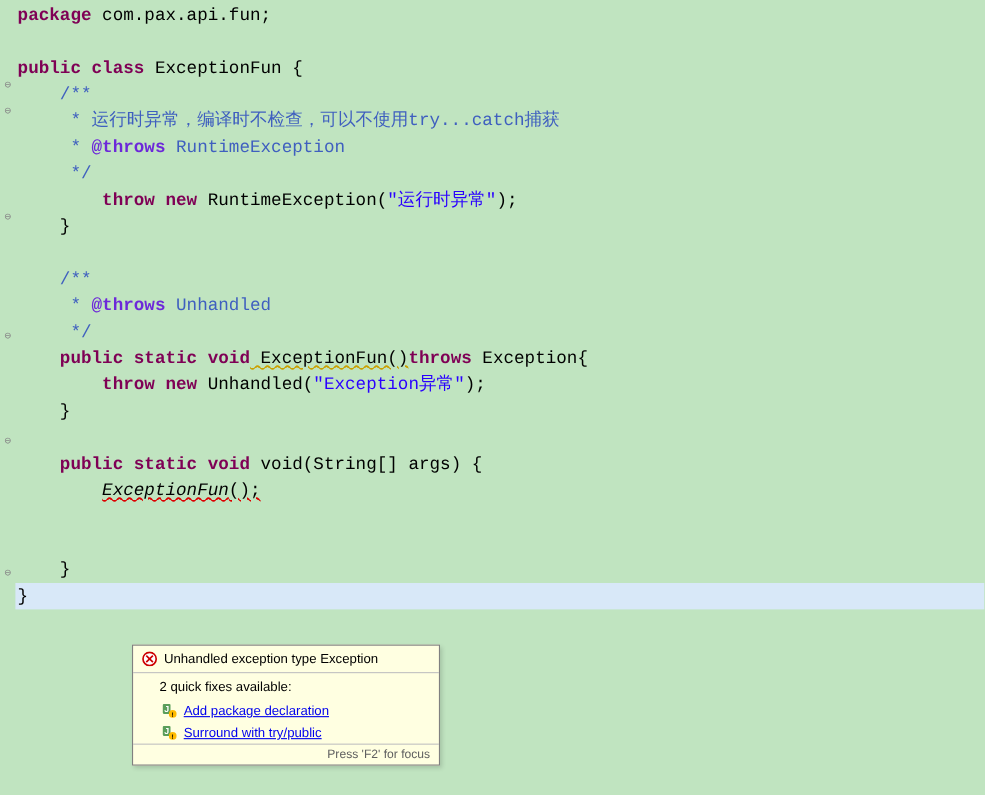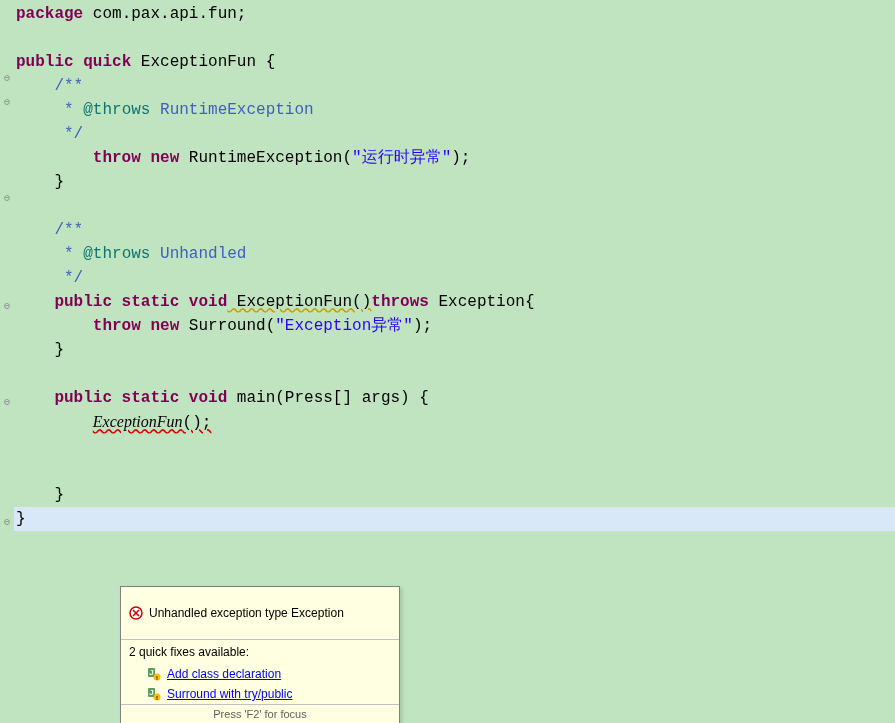--- a/index.html
+++ b/index.html
@@ -39,22 +39,22 @@
       width: 10px;
       height: 10px;
       color: #888;
       font-size: 10px;
       text-align: center;
       line-height: 10px;
     }
     .kw { color: #7f0055; font-weight: bold; }
     .str { color: #2a00ff; }
     .comment { color: #3f5fbf; }
-    .doctag { color: #0f766e; font-weight: normal; }
-    .method-italic { font-style: italic; font-family: Liberation Serif, serif; }
+    .doctag { color: #6d28d9; font-weight: bold; }
+    .method-italic { font-style: italic; }
     .error-underline {
       border-bottom: 2px wavy #d00;
       text-decoration-line: underline;
       text-decoration-style: wavy;
       text-decoration-color: #d00;
     }
     .warn-underline {
       text-decoration-line: underline;
       text-decoration-style: wavy;
       text-decoration-color: #c9a000;
@@ -69,42 +69,42 @@
       background: #ffffe1;
       border: 1px solid #808080;
       font-family: Tahoma, Arial, sans-serif;
       font-size: 12px;
       color: #000;
       box-shadow: 2px 2px 4px rgba(0,0,0,0.15);
       z-index: 100;
       width: 280px;
     }
     .tooltip-header {
-      padding: 19px 8px;
+      padding: 5px 8px;
       border-bottom: 1px solid #c0c0c0;
       display: flex;
       align-items: flex-start;
       gap: 6px;
     }
     .tooltip-section {
-      padding: 5px 8px;
+      padding: 5px 24px;
     }
     .tooltip-fix {
       padding: 3px 8px 3px 26px;
       display: flex;
       align-items: center;
       gap: 6px;
     }
     .tooltip-fix a {
       color: #0000ee;
       text-decoration: underline;
       cursor: pointer;
     }
     .tooltip-footer {
-      text-align: center;
+      text-align: right;
       padding: 3px 8px;
       border-top: 1px solid #c0c0c0;
       color: #606060;
       font-size: 11px;
     }
     .error-icon {
       display: inline-block;
       width: 14px;
       height: 14px;
       position: relative;
@@ -125,35 +125,36 @@
   <div class="fold-marker" style="top:98px;">⊖</div>
   <div class="fold-marker" style="top:194px;">⊖</div>
   <div class="fold-marker" style="top:302px;">⊖</div>
   <div class="fold-marker" style="top:398px;">⊖</div>
   <div class="fold-marker" style="top:518px;">⊖</div>
 </div>
 
 <div class="editor">
   <div class="line"><span class="kw">package</span><span> com.pax.api.fun;</span></div>
   <div class="line">&nbsp;</div>
-  <div class="line"><span class="kw">public</span> <span class="kw">quick</span><span> ExceptionFun {</span></div>
+  <div class="line"><span class="kw">public</span> <span class="kw">class</span><span> ExceptionFun {</span></div>
   <div class="line"><span class="comment">    /**</span></div>
+  <div class="line"><span class="comment">     * 运行时异常，编译时不检查，可以不使用try...catch捕获</span></div>
   <div class="line"><span class="comment">     * </span><span class="doctag">@throws</span><span class="comment"> RuntimeException</span></div>
   <div class="line"><span class="comment">     */</span></div>
   <div class="line"><span class="kw">        throw</span><span class="kw"> new</span><span> RuntimeException(</span><span class="str">"运行时异常"</span><span>);</span></div>
   <div class="line"><span>    }</span></div>
   <div class="line">&nbsp;</div>
   <div class="line"><span class="comment">    /**</span></div>
   <div class="line"><span class="comment">     * </span><span class="doctag">@throws</span><span class="comment"> Unhandled</span></div>
   <div class="line"><span class="comment">     */</span></div>
   <div class="line"><span class="kw">    public</span><span class="kw"> static</span><span class="kw"> void</span><span class="warn-underline"> ExceptionFun()</span><span class="kw">throws</span><span> Exception{</span></div>
-  <div class="line"><span class="kw">        throw</span><span class="kw"> new</span><span> Surround(</span><span class="str">"Exception异常"</span><span>);</span></div>
+  <div class="line"><span class="kw">        throw</span><span class="kw"> new</span><span> Unhandled(</span><span class="str">"Exception异常"</span><span>);</span></div>
   <div class="line"><span>    }</span></div>
   <div class="line">&nbsp;</div>
-  <div class="line"><span class="kw">    public</span><span class="kw"> static</span><span class="kw"> void</span><span> main(Press[] args) {</span></div>
+  <div class="line"><span class="kw">    public</span><span class="kw"> static</span><span class="kw"> void</span><span> void(String[] args) {</span></div>
   <div class="line"><span>        </span><span class="method-italic error-underline">ExceptionFun</span><span class="error-underline">();</span></div>
   <div class="line">&nbsp;</div>
   <div class="line">&nbsp;</div>
   <div class="line"><span>    }</span></div>
   <div class="line highlight-line"><span>}</span></div>
   <div class="line">&nbsp;</div>
 </div>
 
 <div class="tooltip" style="left:120px; top:586px;">
   <div class="tooltip-header">
@@ -169,21 +170,21 @@
   <div class="tooltip-section">2 quick fixes available:</div>
   <div class="tooltip-fix">
     <span class="fix-icon">
       <svg width="14" height="14" viewBox="0 0 14 14">
         <rect x="1" y="1" width="7" height="9" fill="#5a9e5a" rx="1"></rect>
         <text x="4.5" y="8" text-anchor="middle" font-size="8" fill="#fff" font-family="Arial" font-weight="bold">J</text>
         <circle cx="10" cy="10" r="3.5" fill="#ffbb00"></circle>
         <text x="10" y="12.5" text-anchor="middle" font-size="6" fill="#000" font-weight="bold">!</text>
       </svg>
     </span>
-    <a>Add class declaration</a>
+    <a>Add package declaration</a>
   </div>
   <div class="tooltip-fix">
     <span class="fix-icon">
       <svg width="14" height="14" viewBox="0 0 14 14">
         <rect x="1" y="1" width="7" height="9" fill="#5a9e5a" rx="1"></rect>
         <text x="4.5" y="8" text-anchor="middle" font-size="8" fill="#fff" font-family="Arial" font-weight="bold">J</text>
         <circle cx="10" cy="10" r="3.5" fill="#ffbb00"></circle>
         <text x="10" y="12.5" text-anchor="middle" font-size="6" fill="#000" font-weight="bold">!</text>
       </svg>
     </span>

